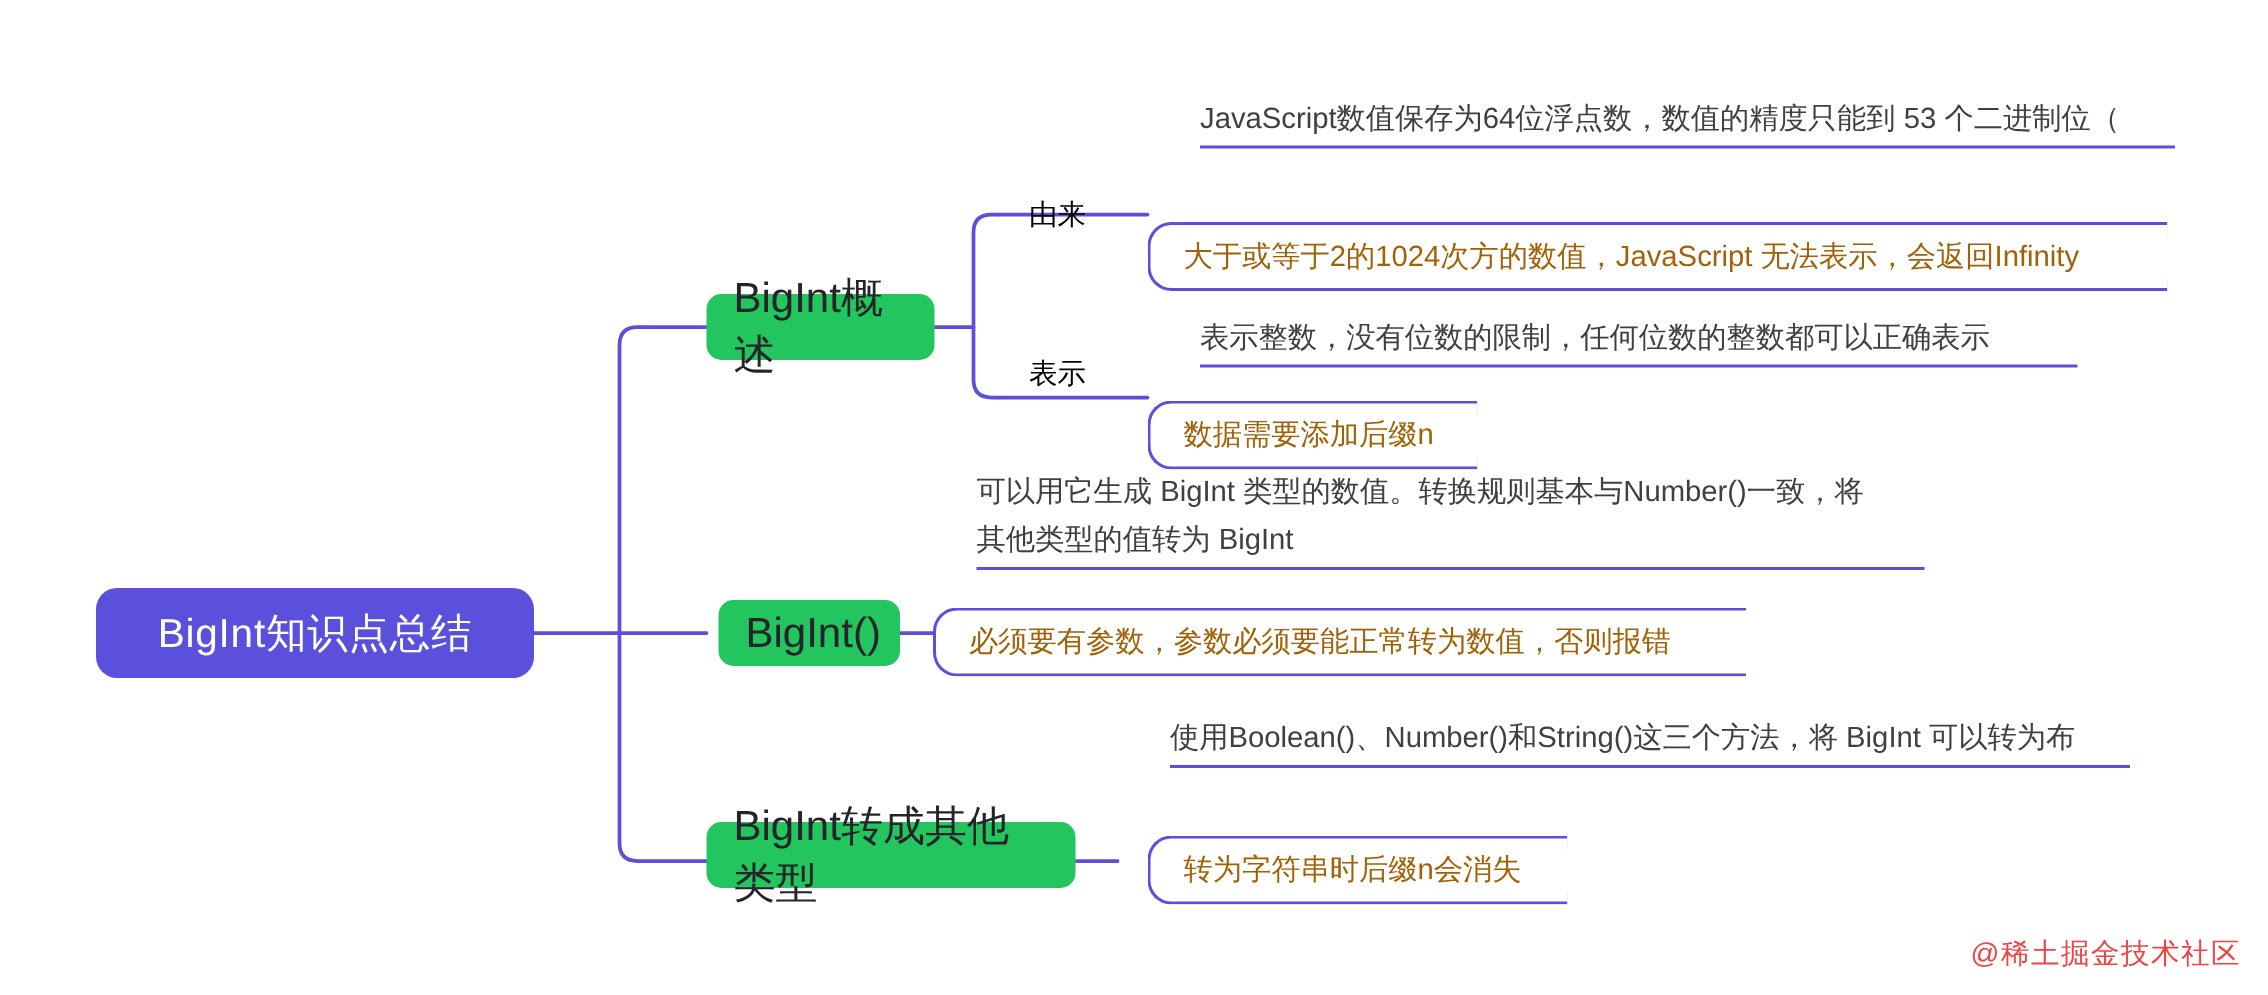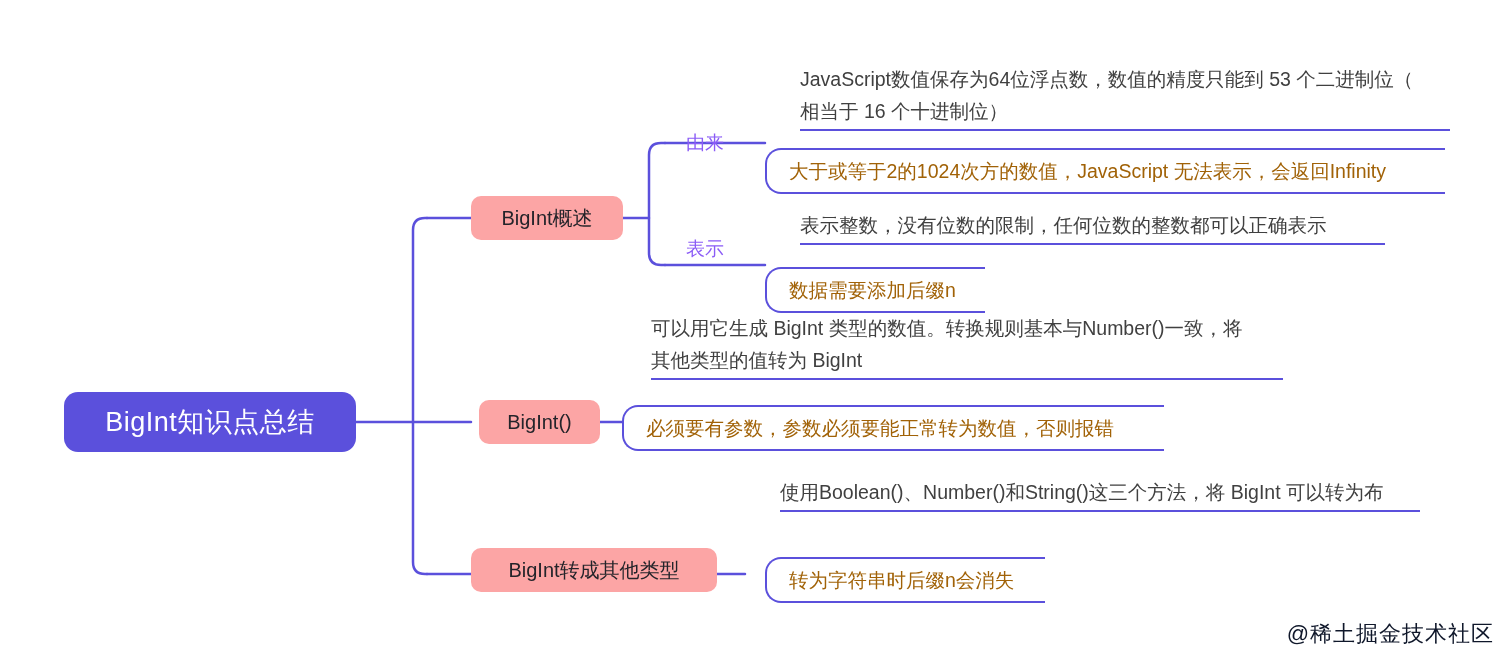--- a/index.html
+++ b/index.html
@@ -22,35 +22,35 @@
     display:flex;align-items:center;justify-content:center;
     color:#ffffff;
     font-size:27px;
     letter-spacing:.5px;
     box-sizing:border-box;
   }
 
   
   .topic{
     position:absolute;
-    background:#fca5a5;
+    background:#22c55e;
     border-radius:10px;
-    display:flex;align-items:center;justify-content:center;
+    display:flex;align-items:center;
     color:#24242A;
-    font-size:20px;
+    font-size:28px;
     box-sizing:border-box;
     padding:0 18px;
     height:44px;
   }
 
   
   .branch-label{
     position:absolute;
     font-size:19px;
-    color:#8b5cf6;
+    color:#000000;
     white-space:nowrap;
   }
 
   
   .leaf-underline{
     position:absolute;
     font-size:19.5px;
     line-height:32px;
     color:#404040;
     border-bottom:2.5px solid #5B50DC;
@@ -71,22 +71,22 @@
     border-bottom-left-radius:16px;
     box-sizing:border-box;
     padding:6px 0 6px 22px;
     white-space:nowrap;
   }
 
   
   .watermark{
     position:absolute;
     right:18px;bottom:14px;
-    color:#0f172a;
-    font-size:22px;
+    color:#ef4444;
+    font-size:19px;
     letter-spacing:1px;
     user-select:none;
   }
 </style>
 </head>
 <body>
 
 <svg id="canvas" viewBox="0 0 1512 663" xmlns="http://www.w3.org/2000/svg">
   <g fill="none" stroke="#5B50DC" stroke-width="2.5" stroke-linecap="round" stroke-linejoin="round">
 
@@ -132,21 +132,20 @@
 <div class="branch-label" style="left:686px;top:130px;">
   <span>由来</span>
 </div>
 
 <div class="branch-label" style="left:686px;top:236px;">
   <span>表示</span>
 </div>
 
 <div class="leaf-underline" style="left:800px;top:63px;width:650px;">
   <div>JavaScript数值保存为64位浮点数，数值的精度只能到 53 个二进制位（</div>
-  <div>相当于 16 个十进制位）</div>
 </div>
 
 <div class="leaf-bracket" style="left:765px;top:148px;width:680px;">
   <span>大于或等于2的1024次方的数值，JavaScript 无法表示，会返回Infinity</span>
 </div>
 
 <div class="leaf-underline" style="left:800px;top:209px;width:585px;">
   <div>表示整数，没有位数的限制，任何位数的整数都可以正确表示</div>
 </div>
 

